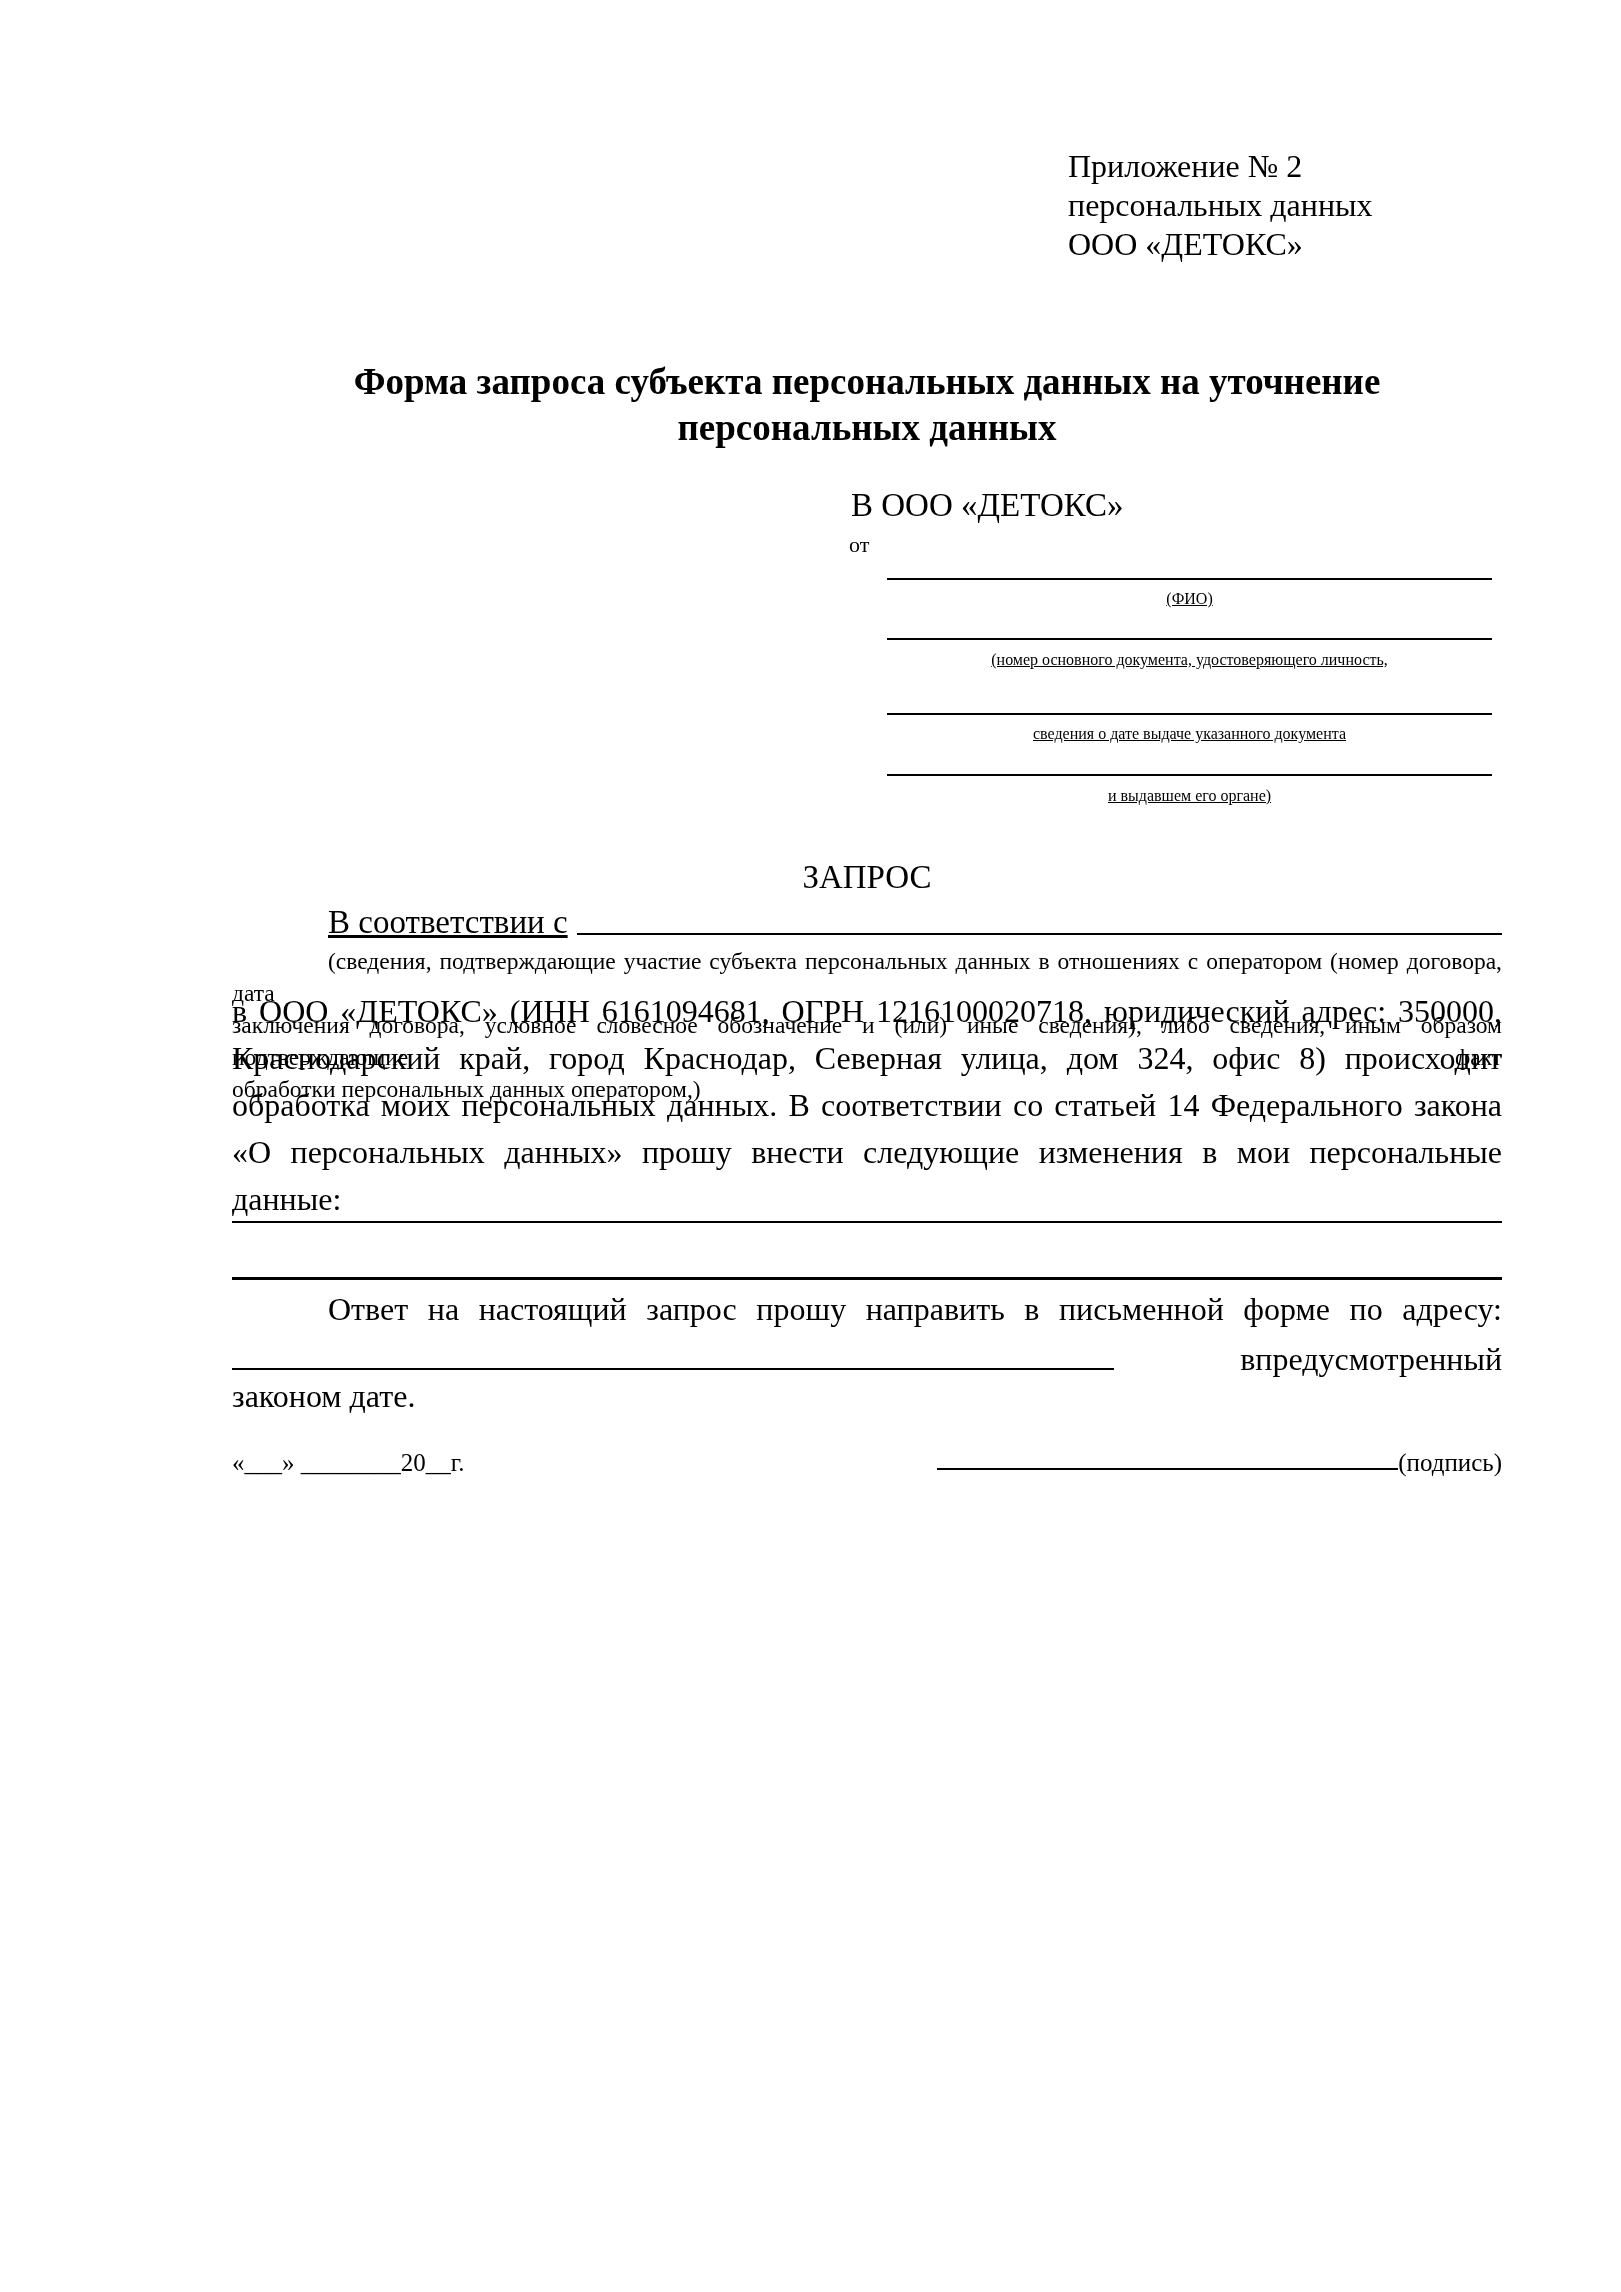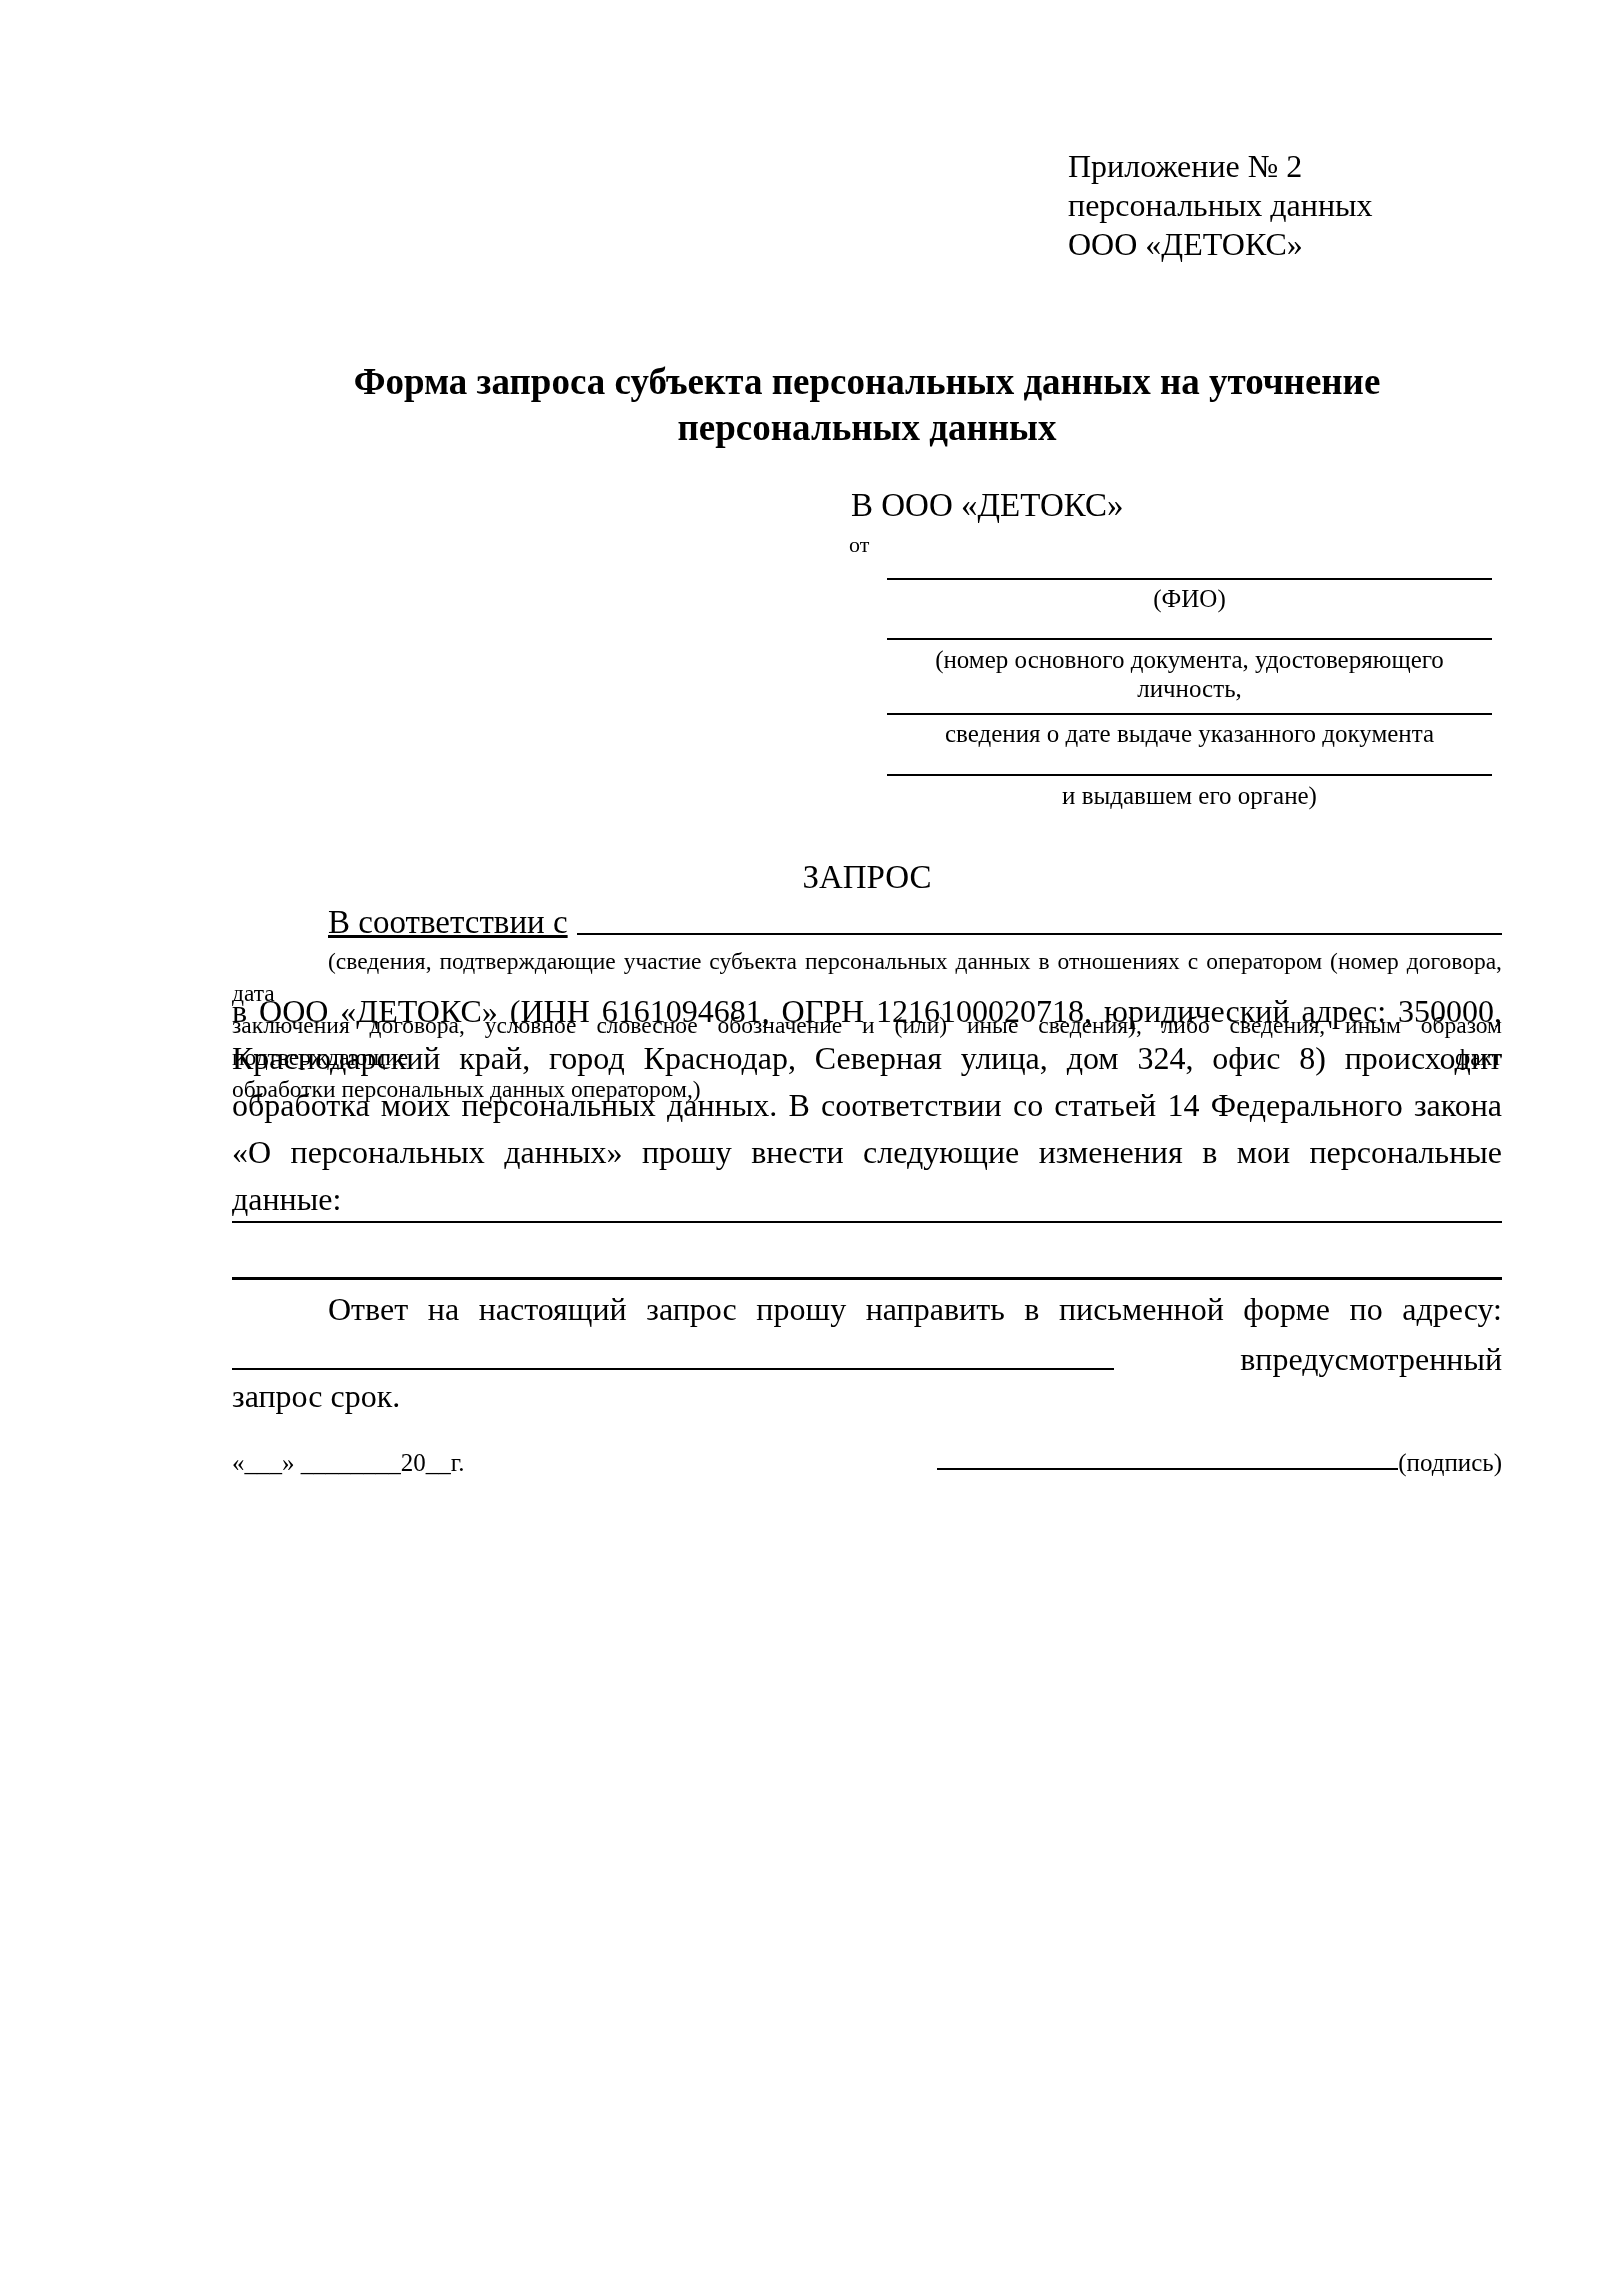--- a/index.html
+++ b/index.html
@@ -12,21 +12,21 @@
   #appendix { left:1068px; top:147px; font-size:32px; line-height:39px; }
 
   #title { left:232px; top:359px; width:1270px; text-align:center;
            font-weight:bold; font-size:37px; line-height:46px; }
 
   #addressee { left:851px; top:487px; font-size:33px; }
   #from-label { left:849px; top:532px; font-size:22px; }
 
   .field-line { left:887px; width:605px; height:0; border-top:2.9px solid #000; }
   #fl1 { top:578px; } #fl2 { top:638px; } #fl3 { top:713px; } #fl4 { top:774px; }
-  .field-caption { left:887px; width:605px; text-align:center; font-size:25px; line-height:29px; }
+  .field-caption { left:887px; width:605px; text-align:center; font-size:16px; line-height:29px;text-decoration:underline; }
   #fc1 { top:584px; } #fc2 { top:645px; } #fc3 { top:719px; } #fc4 { top:781px; }
 
   #request-heading { left:232px; top:859px; width:1270px; text-align:center; font-size:33px; }
 
   #accordance { left:232px; top:904px; width:1270px; font-size:33px; display:flex; align-items:flex-end;text-decoration:underline; }
   #accordance .acc-label { margin-left:96px; white-space:nowrap; }
   #accordance .acc-fill { flex:1; border-bottom:2.9px solid #000; margin:0 0 5.9px 9.8px; height:0; }
 
   #note { left:232px; top:945px; width:1270px; font-size:23.5px; line-height:32px; }
   .jline { text-align:justify; text-align-last:justify; }
@@ -110,21 +110,21 @@
   <div id="blank2" class="abs blank-line"></div>
 
   <div id="reply" class="abs">Ответ на настоящий запрос прошу направить в письменной форме по адресу:</div>
 
   <div id="reply-row" class="abs">
     <span class="addr-line"></span>
     <span class="w1">в</span>
     <span class="w2">предусмотренный</span>
   </div>
 
-  <div id="reply-end" class="abs">запрос срок.</div>
+  <div id="reply-end" class="abs">законом дате.</div>
 
   <div id="bottom-row" class="abs">
     <span>«___» ________20__г.</span>
     <span class="sig-group">
       <span class="sig-line"></span>
       <span>(подпись)</span>
     </span>
   </div>
 
 </div>

